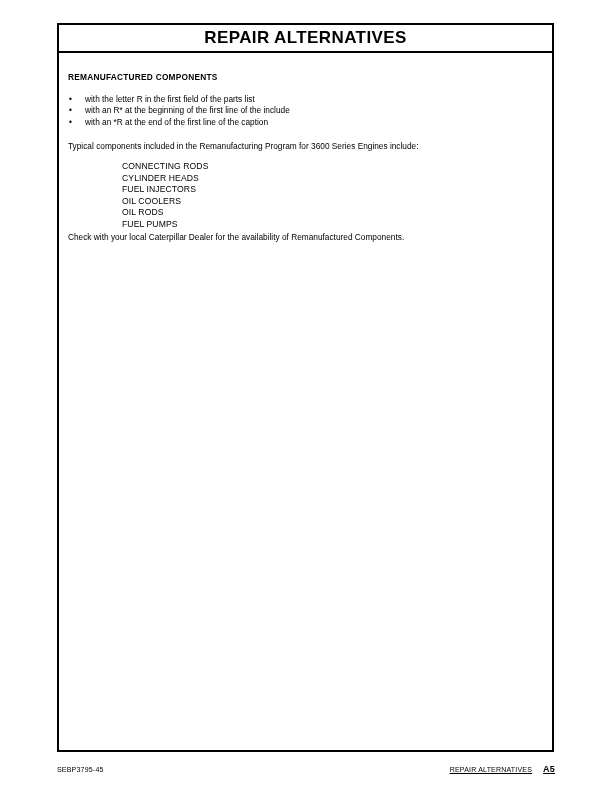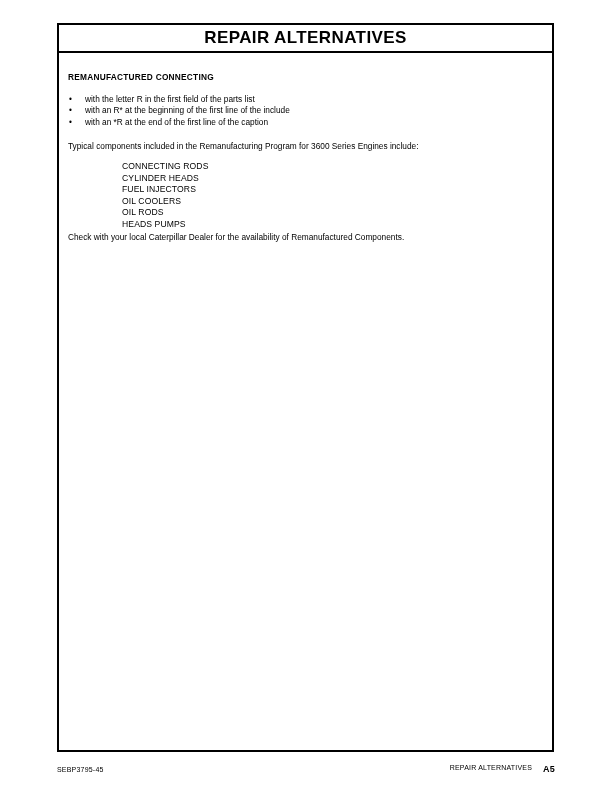--- a/index.html
+++ b/index.html
@@ -121,22 +121,23 @@
     justify-content: space-between;
   }
 
   #footer .footer-left {
     font-size: 7px;
     letter-spacing: 0.2px;
   }
 
   #footer .footer-right {
     display: flex;
-    align-items: flex-start;
+    align-items: center;
     gap: 11px;
+    text-decoration: underline;
   }
 
   #footer .footer-section {
     font-size: 7px;
     letter-spacing: 0.2px;
   }
 
   #footer .footer-page {
     font-size: 9px;
     font-weight: bold;
@@ -147,21 +148,21 @@
 <body>
 
 <div id="page-frame">
 
   <div id="title-bar">
     <div class="title-text">REPAIR ALTERNATIVES</div>
   </div>
 
   <div id="content">
 
-    <div class="section-heading">REMANUFACTURED CONNECTING</div>
+    <div class="section-heading">REMANUFACTURED COMPONENTS</div>
 
 
     <ul class="bullet-list">
       <li>
         <span class="bullet-mark">•</span>
         <span>with the letter R in the first field of the parts list</span>
       </li>
       <li>
         <span class="bullet-mark">•</span>
         <span>with an R* at the beginning of the first line of the include</span>
@@ -173,21 +174,21 @@
     </ul>
 
     <p class="para para-gap-1">Typical components included in the Remanufacturing Program for 3600 Series Engines include:</p>
 
     <ul class="component-list">
       <li>CONNECTING RODS</li>
       <li>CYLINDER HEADS</li>
       <li>FUEL INJECTORS</li>
       <li>OIL COOLERS</li>
       <li>OIL RODS</li>
-      <li>HEADS PUMPS</li>
+      <li>FUEL PUMPS</li>
     </ul>
 
     <p class="para para-gap-2">Check with your local Caterpillar Dealer for the availability of Remanufactured Components.</p>
 
   </div>
 </div>
 
 <div id="footer">
   <div class="footer-left">SEBP3795-45</div>
   <div class="footer-right">

